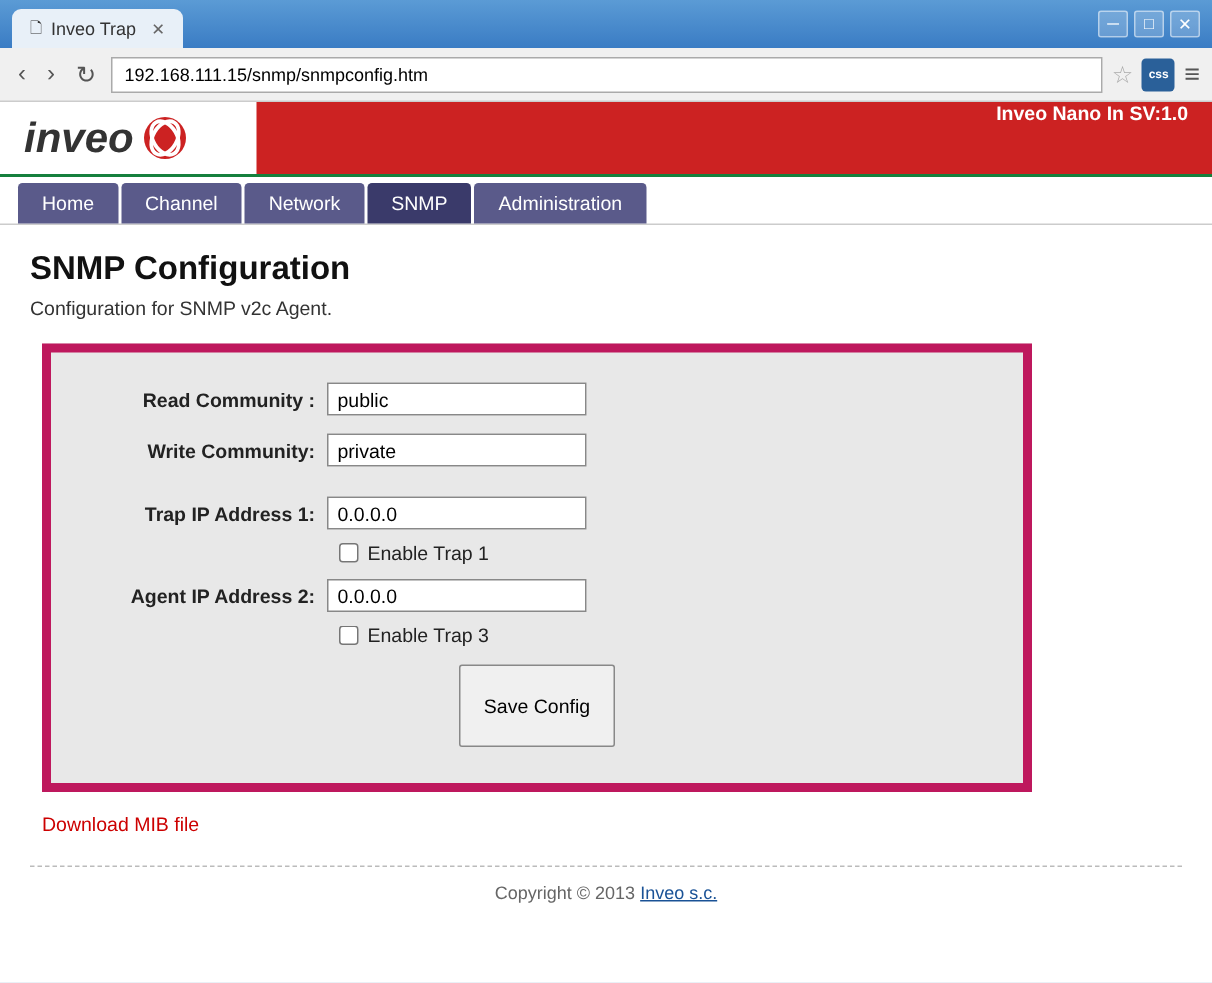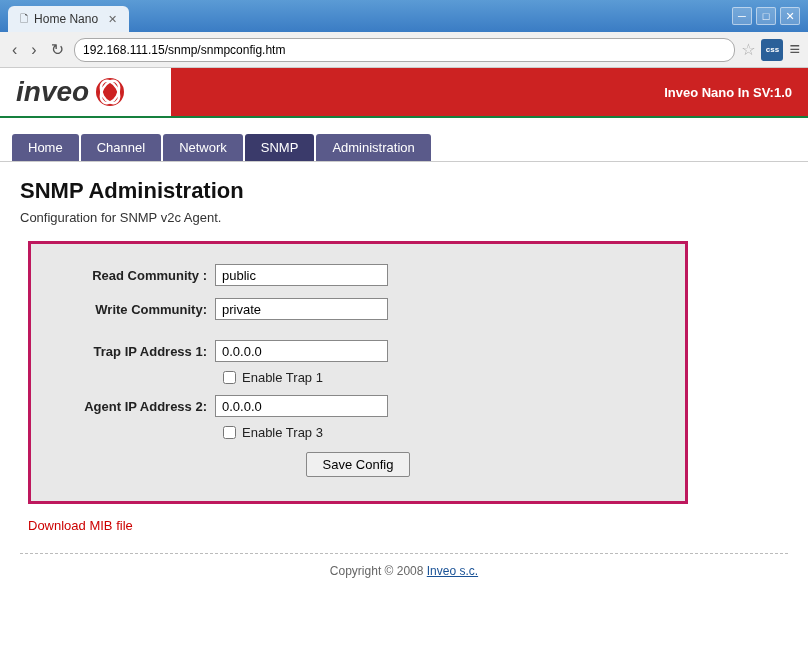--- a/index.html
+++ b/index.html
@@ -11,71 +11,71 @@
     .title-bar-tab { background: #e8f0f8; border-radius: 6px 6px 0 0; padding: 4px 12px; font-size: 12px; color: #333; display: flex; align-items: center; gap: 6px; height: 26px; margin-top: 6px; }
     .title-bar-tab .favicon { font-size: 10px; }
     .title-bar-tab .close-tab { color: #666; font-size: 11px; cursor: pointer; margin-left: 4px; }
     .window-controls { margin-left: auto; display: flex; gap: 4px; }
     .win-btn { width: 20px; height: 18px; border: 1px solid rgba(255,255,255,0.5); background: rgba(255,255,255,0.2); color: white; font-size: 11px; display: flex; align-items: center; justify-content: center; cursor: pointer; border-radius: 2px; }
 
     
     .address-bar { background: #f0f0f0; height: 36px; display: flex; align-items: center; padding: 0 8px; gap: 6px; border-bottom: 1px solid #ccc; }
     .nav-btn { background: none; border: none; font-size: 16px; color: #555; cursor: pointer; padding: 2px 4px; }
     .nav-btn:disabled { color: #bbb; }
-    .url-bar { flex: 1; height: 24px; border: 1px solid #aaa; border-radius: 11px; padding: 0 8px; font-size: 12px; background: white; }
+    .url-bar { flex: 1; height: 24px; border: 1px solid #aaa; border-radius: 0; padding: 0 8px; font-size: 12px; background: white; }
     .star-btn { font-size: 16px; color: #aaa; cursor: pointer; }
     .ext-btn { width: 22px; height: 22px; background: #2a6099; border-radius: 3px; color: white; font-size: 9px; display: flex; align-items: center; justify-content: center; font-weight: bold; }
     .menu-btn { font-size: 18px; color: #555; cursor: pointer; }
 
     
     .browser-content { flex: 1; background: white; overflow: hidden; display: flex; flex-direction: column; }
 
     
     .site-header { display: flex; align-items: stretch; border-bottom: 2px solid #15803d; gap: 30px; }
     .site-logo { padding: 8px 16px; display: flex; align-items: center; gap: 6px; }
     .logo-text { font-size: 28px; font-style: italic; font-weight: bold; color: #333; }
     .logo-icon { width: 30px; height: 30px; }
-    .site-tagline { flex: 1; background: #cc2222; color: white; display: flex; align-items: center; justify-content: flex-end; padding-right: 16px; font-size: 13px; font-weight: bold; }
+    .site-tagline { flex: 1; background: #cc2222; color: white; display: flex; align-items: flex-start; justify-content: flex-end; padding-right: 16px; font-size: 13px; font-weight: bold; }
 
     
-    .nav-menu { display: flex; background: white; padding: 16px 0 0 12px; border-bottom: 1px solid #ccc; }
+    .nav-menu { display: flex; background: white; padding: 4px 0 0 12px; border-bottom: 1px solid #ccc; }
     .nav-item { padding: 6px 16px; background: #5a5a8a; color: white; margin-right: 2px; font-size: 13px; cursor: pointer; border-radius: 3px 3px 0 0; text-decoration: none; }
 
     
     .page-content { padding: 16px 20px; flex: 1; }
     .page-title { font-size: 22px; font-weight: bold; color: #111; margin-bottom: 6px; }
     .page-subtitle { font-size: 13px; color: #333; margin-bottom: 16px; }
 
     
-    .config-box { border: 3px solid #be185d; background: #e8e8e8; padding: 20px 24px; max-width: 660px; margin-left: 8px; }
+    .config-box { border: 6px solid #be185d; background: #e8e8e8; padding: 20px 24px; max-width: 660px; margin-left: 8px; }
     .form-row { display: flex; align-items: center; margin-bottom: 12px; }
     .form-label { width: 160px; text-align: right; font-weight: bold; font-size: 13px; color: #222; padding-right: 8px; }
     .form-input { width: 173px; height: 22px; border: 1px solid #888; padding: 2px 6px; font-size: 13px; background: white; }
     .checkbox-row { display: flex; align-items: center; margin-left: 168px; margin-bottom: 10px; gap: 6px; margin-top: -4px; }
     .checkbox-row input[type=checkbox] { width: 13px; height: 13px; }
     .checkbox-label { font-size: 13px; color: #222; }
     .separator-row { height: 8px; }
-    .save-btn { display: block; margin: 12px auto 4px auto; padding: 4px 16px; font-size: 13px; cursor: pointer; background: #f0f0f0; border: 1px solid #888; border-radius: 2px; }
+    .save-btn { display: block; margin: 12px auto 4px auto; padding: 19px 16px; font-size: 13px; cursor: pointer; background: #f0f0f0; border: 1px solid #888; border-radius: 2px; }
 
     
     .download-link { color: #cc0000; font-size: 13px; text-decoration: none; display: inline-block; margin-top: 14px; margin-left: 8px; }
 
     
     .page-footer { border-top: 1px dashed #bbb; text-align: center; padding: 10px; font-size: 12px; color: #666; margin-top: 20px; }
     .footer-link { color: #1a5296; text-decoration: underline; }
   </style>
 </head>
 <body>
 
 <div class="window-frame">
 
   <div class="title-bar">
     <div class="title-bar-tab">
       <span class="favicon">🗋</span>
-      <span>Home Nano</span>
+      <span>Inveo Trap</span>
       <span class="close-tab">✕</span>
     </div>
     <div class="window-controls">
       <div class="win-btn">─</div>
       <div class="win-btn">□</div>
       <div class="win-btn">✕</div>
     </div>
   </div>
 
   <div class="address-bar">
@@ -106,21 +106,21 @@
 
     <div class="nav-menu">
       <a class="nav-item">Home</a>
       <a class="nav-item">Channel</a>
       <a class="nav-item">Network</a>
       <a class="nav-item" style="background:#3a3a6a;">SNMP</a>
       <a class="nav-item">Administration</a>
     </div>
 
     <div class="page-content">
-      <div class="page-title">SNMP Administration</div>
+      <div class="page-title">SNMP Configuration</div>
       <div class="page-subtitle">Configuration for SNMP v2c Agent.</div>
 
       <div class="config-box">
 
         <div class="form-row">
           <label class="form-label">Read Community :</label>
           <input class="form-input" type="text" value="public" style="">
         </div>
 
         <div class="form-row">
@@ -149,17 +149,17 @@
         </div>
 
         <button class="save-btn">Save Config</button>
       </div>
 
       
       <a class="download-link" href="#">Download MIB file</a>
 
       
       <div class="page-footer">
-        <span>Copyright © 2008 </span><a class="footer-link" href="#">Inveo s.c.</a>
+        <span>Copyright © 2013 </span><a class="footer-link" href="#">Inveo s.c.</a>
       </div>
     </div>
   </div>
 </div>
 
 </body></html>

